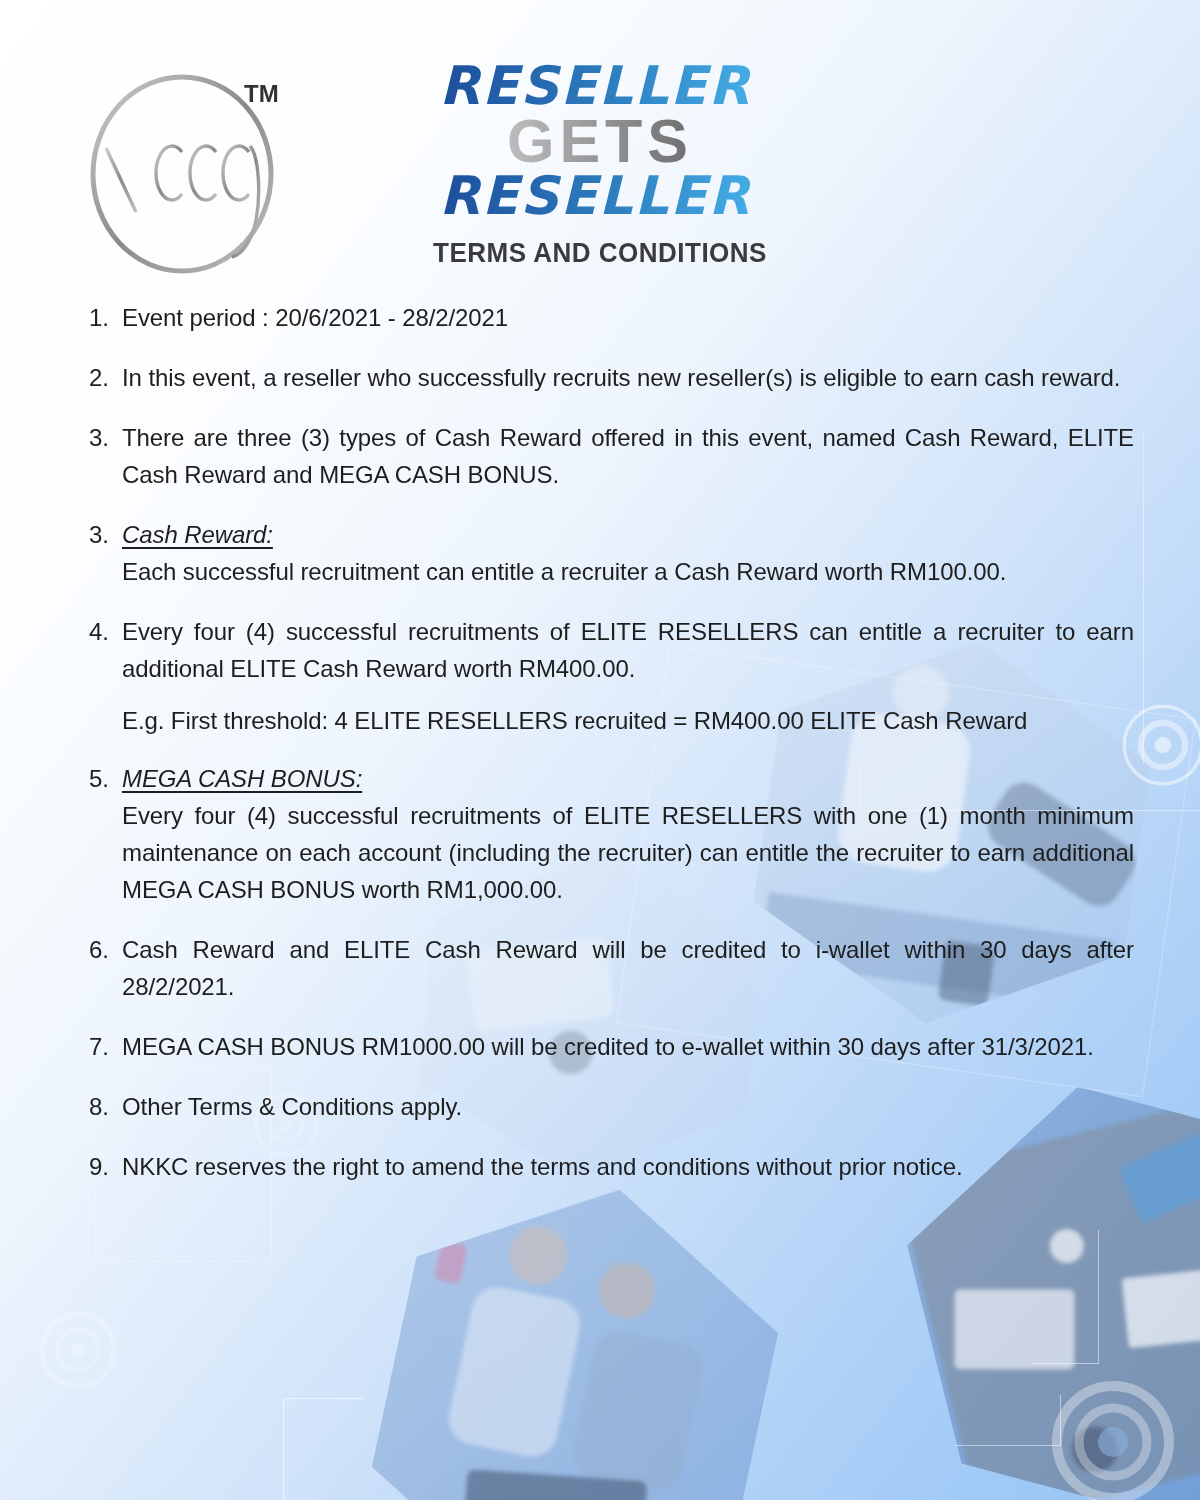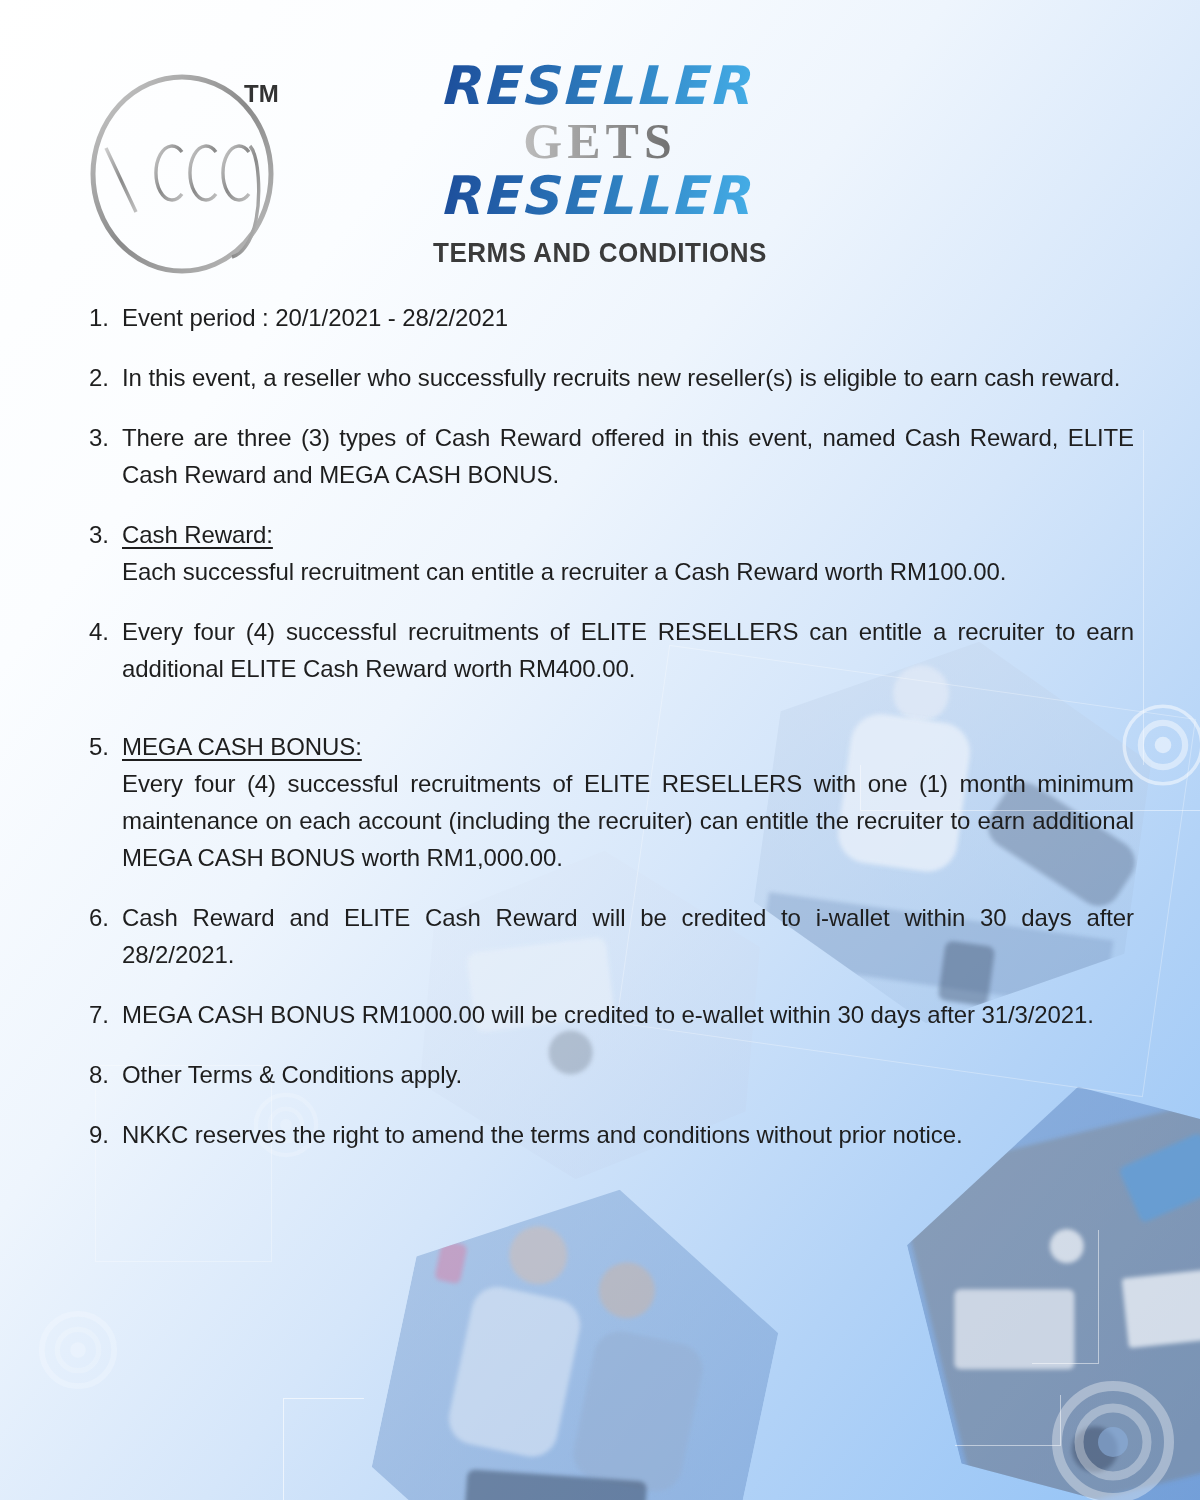--- a/index.html
+++ b/index.html
@@ -18,39 +18,39 @@
   #logo{position:absolute;left:86px;top:60px;}
   
   #title-block{position:absolute;left:390px;top:56px;width:420px;text-align:center;}
   .title-line{
     font-family:"DejaVu Sans",sans-serif;font-weight:bold;font-style:italic;
     font-size:53px;line-height:60px;letter-spacing:2px;display:inline-block;transform:skewX(-3deg);
     background:linear-gradient(90deg,var(--title-gradient-start,#1d4f9c),var(--title-gradient-mid,#2e7fc0) 55%,var(--title-gradient-end,#45aee7));
     -webkit-background-clip:text;background-clip:text;color:transparent;
   }
   .title-gets{
-    font-family:Liberation Serif, serif;font-weight:bold;font-style:normal;
-    font-size:50px;line-height:50px;letter-spacing:5px;display:inline-block;
+    font-family:Liberation Sans, sans-serif;font-weight:bold;font-style:normal;
+    font-size:61px;line-height:50px;letter-spacing:5px;display:inline-block;
     background:linear-gradient(90deg,var(--gets-gradient-start,#bdbdbd),var(--gets-gradient-end,#6e6e6e));
     -webkit-background-clip:text;background-clip:text;color:transparent;
   }
   .subtitle{
     margin-top:11px;font-weight:bold;font-size:28px;letter-spacing:0.5px;
     color:var(--subtitle-gray,#3b3b3b);transform:scaleX(0.93);transform-origin:center;
   }
   
   #terms{
     position:absolute;left:89px;top:299px;width:1045px;z-index:5;
     font-size:24px;line-height:37px;letter-spacing:-0.1px;color:var(--body-text,#1e1e1e);
   }
   .term-item{display:flex;margin-bottom:23px;}
   .term-number{flex:0 0 33px;width:33px;}
   .term-content{flex:1;min-width:0;}
   .term-paragraph{text-align:justify;}
-  .term-heading{text-decoration:underline;text-underline-offset:4px;}
+  .term-heading{text-decoration:underline;text-underline-offset:4px;font-style:italic;}
   .term-example{margin-top:18px;line-height:32px;}
   .example-line.indented{padding-left:46px;}
 </style>
 </head>
 <body>
 
 <div id="page">
 
   <div class="hex" style="left:735px;top:640px;width:435px;height:385px;transform:rotate(8deg);background:linear-gradient(155deg,rgba(205,220,240,0.55),rgba(150,185,225,0.35));">
     <div class="shape" style="left:32%;top:8%;width:56px;height:56px;border-radius:50%;background:rgba(222,232,246,0.9);"></div>
@@ -139,21 +139,21 @@
     <div><span class="title-line">RESELLER</span></div>
     <div><span class="title-gets">GETS</span></div>
     <div><span class="title-line">RESELLER</span></div>
     <div class="subtitle">TERMS AND CONDITIONS</div>
   </div>
 
   <div id="terms">
       <div class="term-item">
         <span class="term-number">1.</span>
         <div class="term-content">
-          <div class="term-paragraph">Event period : 20/1/2021 - 28/2/2021</div>
+          <div class="term-paragraph">Event period : 20/6/2021 - 28/2/2021</div>
         </div>
       </div>
       <div class="term-item">
         <span class="term-number">2.</span>
         <div class="term-content">
           <div class="term-paragraph">In this event, a reseller who successfully recruits new reseller(s) is eligible to earn cash reward.</div>
         </div>
       </div>
       <div class="term-item">
         <span class="term-number">3.</span>
@@ -166,20 +166,21 @@
         <div class="term-content">
           <div class="term-heading">Cash Reward:</div>
           <div class="term-paragraph">Each successful recruitment can entitle a recruiter a Cash Reward worth RM100.00.</div>
         </div>
       </div>
       <div class="term-item">
         <span class="term-number">4.</span>
         <div class="term-content">
           <div class="term-paragraph">Every four (4) successful recruitments of ELITE RESELLERS can entitle a recruiter to earn additional ELITE Cash Reward worth RM400.00.</div>
           <div class="term-example">
+            <div class="example-line">E.g. First threshold: 4 ELITE RESELLERS recruited = RM400.00 ELITE Cash Reward</div>
           </div>
         </div>
       </div>
       <div class="term-item">
         <span class="term-number">5.</span>
         <div class="term-content">
           <div class="term-heading">MEGA CASH BONUS:</div>
           <div class="term-paragraph">Every four (4) successful recruitments of ELITE RESELLERS with one (1) month minimum maintenance on each account (including the recruiter) can entitle the recruiter to earn additional MEGA CASH BONUS worth RM1,000.00.</div>
         </div>
       </div>

